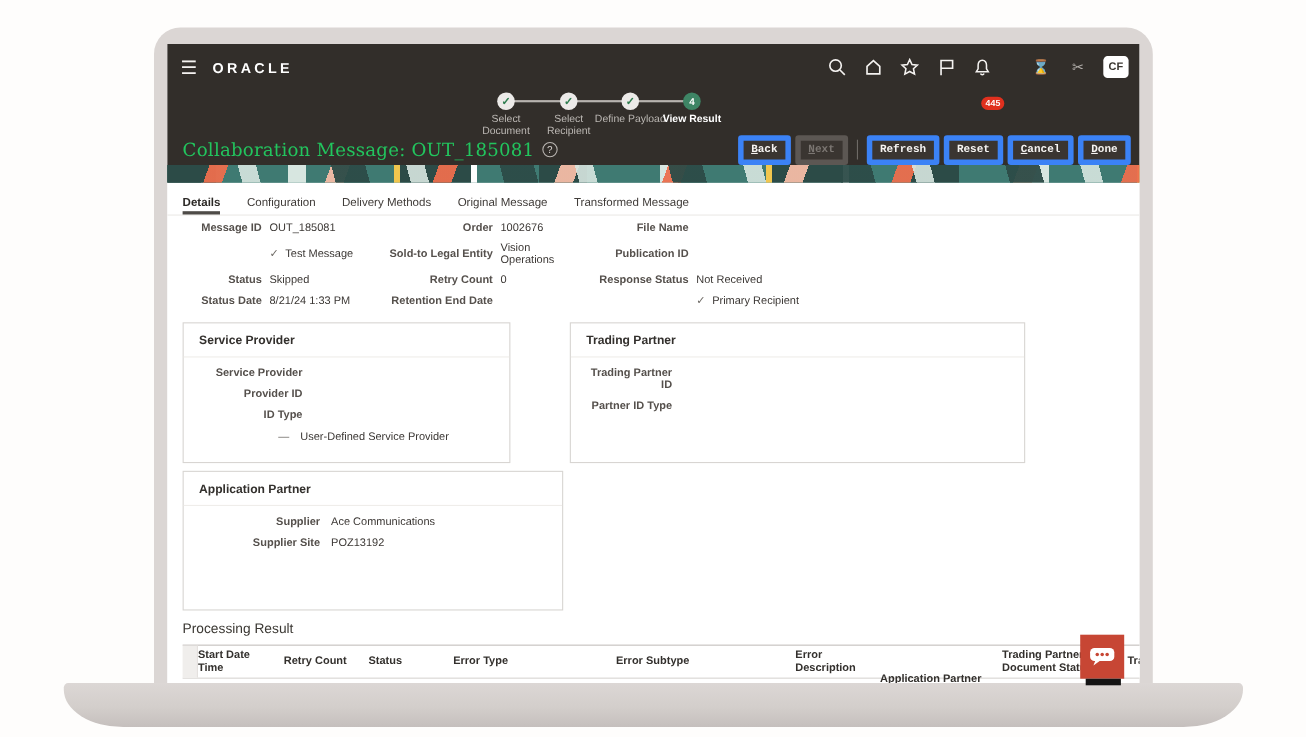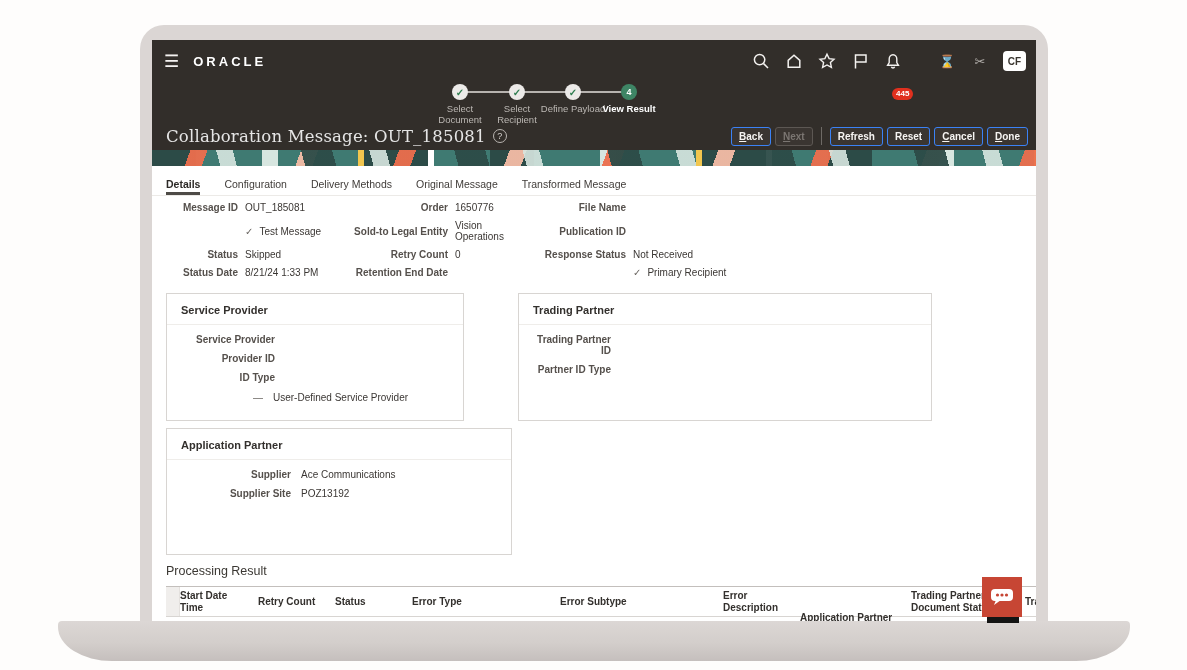--- a/index.html
+++ b/index.html
@@ -39,26 +39,26 @@
                   display:flex; align-items:center; justify-content:center;
                   font-size:10px; font-weight:bold; color:#2e7d4f; position:relative; z-index:2; }
   .step.current .circle { background:#3e8565; color:#ffffff; font-size:9px; }
   .step .slabel { margin-top:4px; font-size:9.5px; line-height:1.15; color:#bcb8b4; }
   .step.current .slabel { color:#ffffff; font-weight:bold; }
   .step .narrow { display:block; width:54px; margin:0 auto; }
 
   
   .titlebar { position:absolute; left:0; right:0; top:82px; height:28px;
               display:flex; align-items:center; padding:0 8px 0 14px; }
-  .page-title { font-family:"DejaVu Serif", serif; font-size:16.5px; color:#e5e5e5; letter-spacing:.2px; }
+  .page-title { font-family:"DejaVu Serif", serif; font-size:16.5px; color:#22c55e; letter-spacing:.2px; }
   .help { width:14px; height:14px; border:1px solid #b9b5b1; border-radius:50%; color:#d6d2cf;
           font-size:9px; display:inline-flex; align-items:center; justify-content:center; margin-left:7px; }
   .btns { margin-left:auto; display:flex; align-items:center; gap:4px; }
-  .btn { background:#3a3531; border:1px solid #3b82f6; border-radius:3px; color:#f6f4f2;
-         font-size:10px; font-weight:bold; padding:3px 7px; cursor:pointer; font-family:Liberation Sans, sans-serif; }
+  .btn { background:#3a3531; border:5px solid #3b82f6; border-radius:3px; color:#f6f4f2;
+         font-size:10px; font-weight:bold; padding:3px 7px; cursor:pointer; font-family:Liberation Mono, monospace; }
   .btn .mn { display:block; }
   .btn .mn::first-letter { text-decoration:underline; }
   .btn.disabled { color:#7b7672; border-color:#5c5753; cursor:default; }
   .btn-divider { width:1px; height:18px; background:#6e6a66; margin:0 4px; }
 
   
   .strip { position:absolute; left:0; right:0; top:110px; height:16px; background-color:#3f7a72;
     background-image:
       repeating-linear-gradient(75deg, rgba(44,75,71,.95) 0 30px, transparent 30px 66px,
         rgba(215,230,224,.9) 66px 82px, transparent 82px 148px),
@@ -214,21 +214,21 @@
         <span class="tab">Configuration</span>
         <span class="tab">Delivery Methods</span>
         <span class="tab">Original Message</span>
         <span class="tab">Transformed Message</span>
       </div>
 
       <div class="formgrid">
         <span class="lbl">Message ID</span>
         <span class="val">OUT_185081</span>
         <span class="lbl">Order</span>
-        <span class="val">1650776</span>
+        <span class="val">1002676</span>
         <span class="lbl">File Name</span>
         <span class="val"></span>
 
         <span></span>
         <span class="chk">
           <span class="g">✓</span>
           <span>Test Message</span>
         </span>
         <span class="lbl">Sold-to Legal Entity</span>
         <span class="val">Vision Operations</span>

